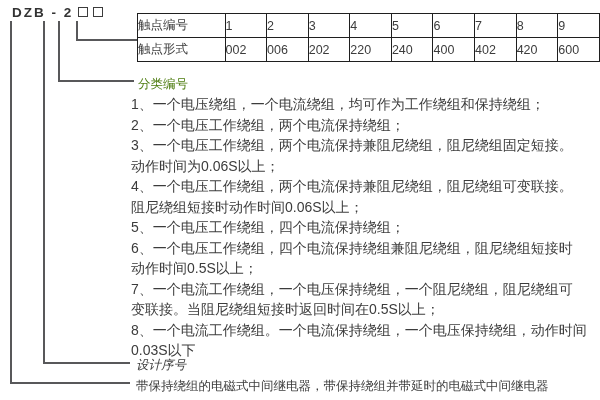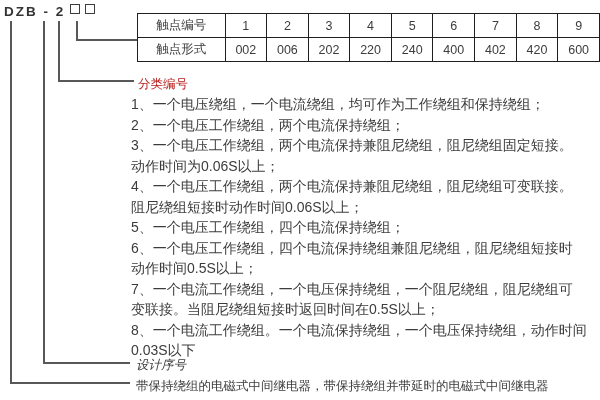--- a/index.html
+++ b/index.html
@@ -12,25 +12,25 @@
     position: relative;
     width: 600px;
     height: 400px;
     background: #ffffff;
     overflow: hidden;
     color: #3c3c3c;
   }
   
   .model {
     position: absolute;
-    left: 4px;
+    left: 12px;
     top: 4px;
     height: 16px;
     display: flex;
-    align-items: flex-start;
+    align-items: center;
     font-size: 13.5px;
     font-weight: bold;
     letter-spacing: 2px;
     color: #333333;
     white-space: nowrap;
   }
   .model .box {
     display: inline-block;
     width: 8px;
     height: 8px;
@@ -51,37 +51,36 @@
     left: 137px;
     top: 13px;
     border-collapse: collapse;
     table-layout: fixed;
   }
   .contact-table td {
     border: 1.6px solid #1f1f1f;
     height: 23px;
     width: 41px;
     padding: 0;
-    text-align: center;
     vertical-align: middle;
     font-size: 12.5px;
     color: #3c3c3c;
     background: #ffffff;
     margin-top: 20px;
   }
   .contact-table td.rowhead {
     width: 88px;
   }
   
   .cls-label {
     position: absolute;
     left: 138px;
     top: 76px;
     font-size: 12.5px;
-    color: #b91c1c;
+    color: #4d7c0f;
     white-space: nowrap;
   }
   .cls-body {
     position: absolute;
     left: 131px;
     top: 94px;
     font-size: 14px;
     line-height: 20.5px;
     color: #3c3c3c;
     white-space: nowrap;

